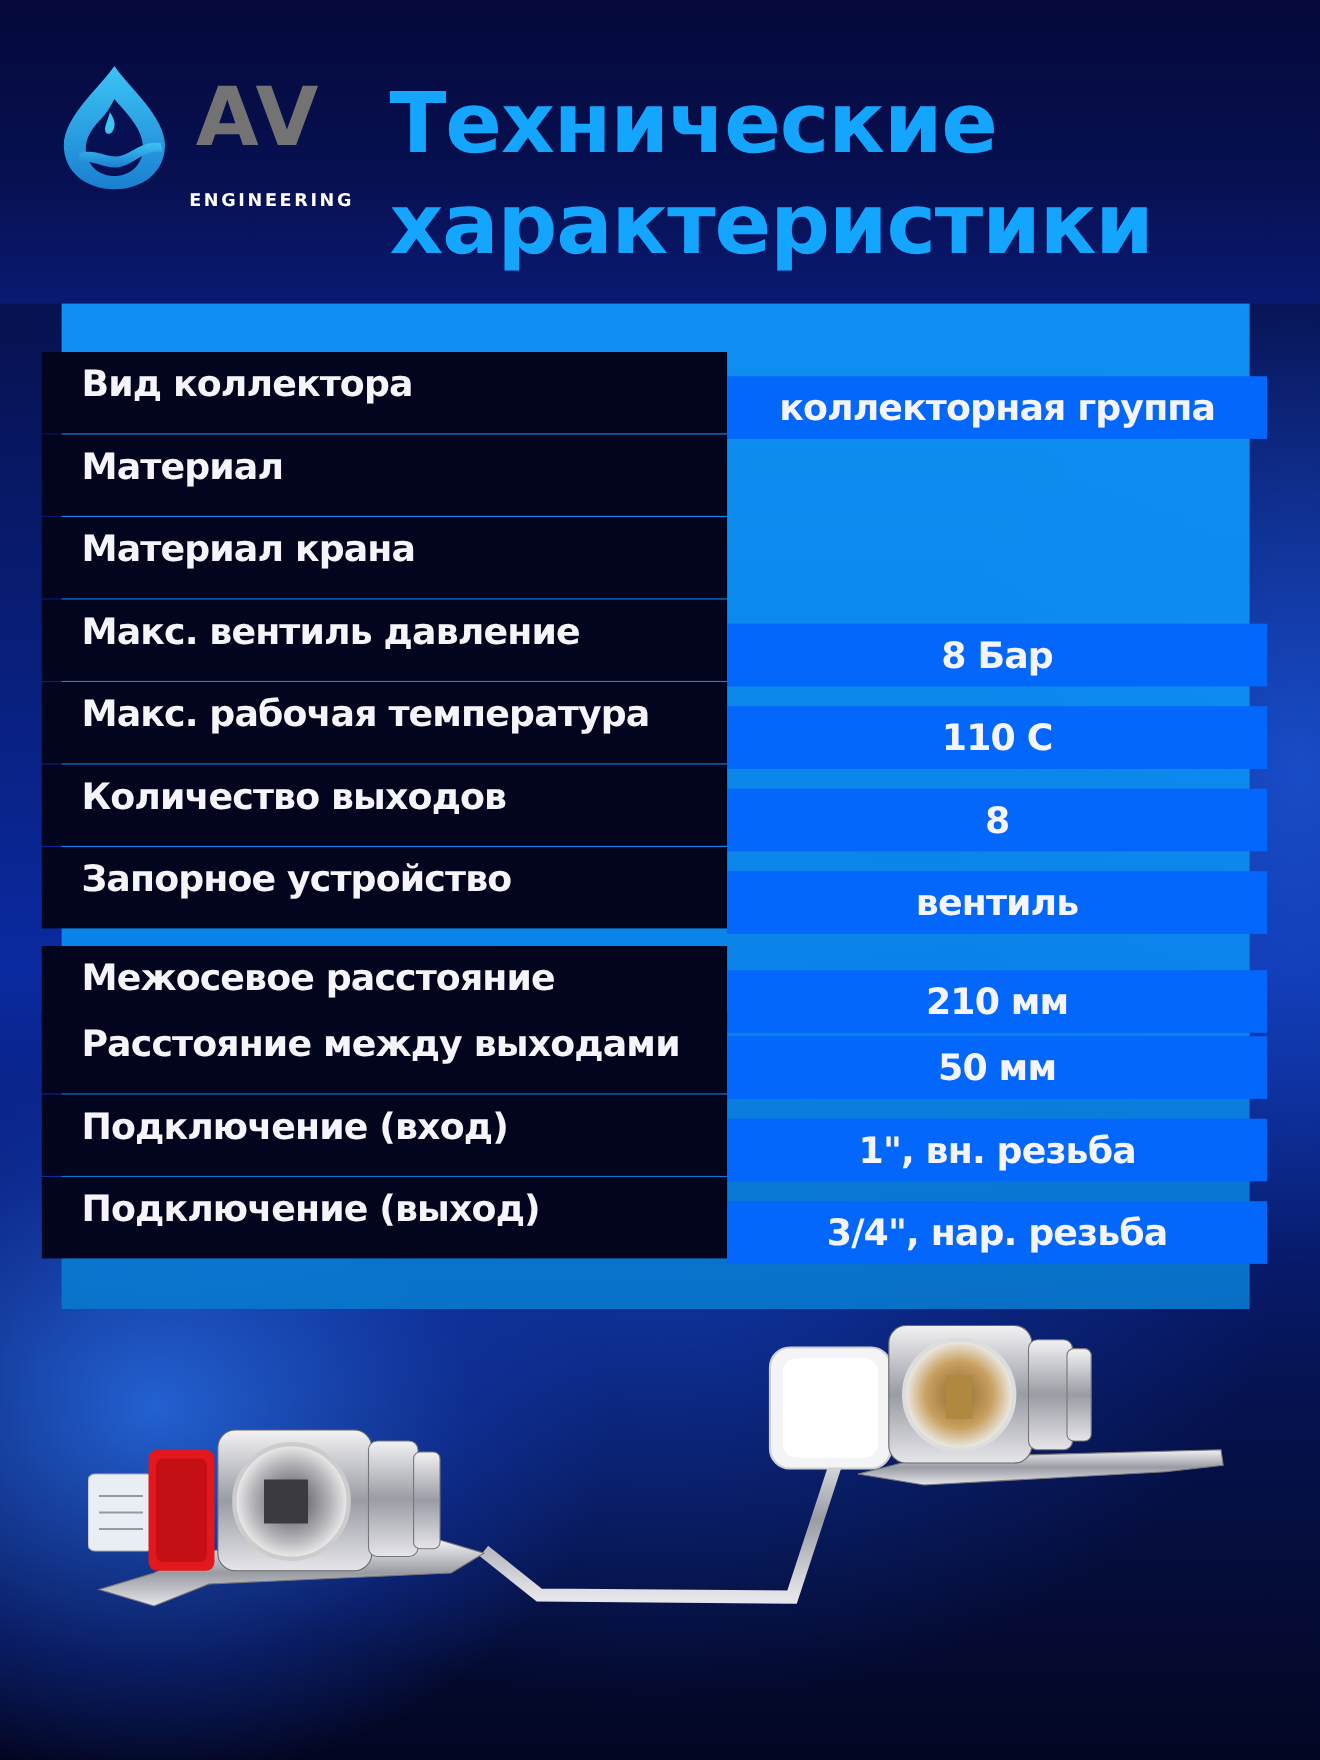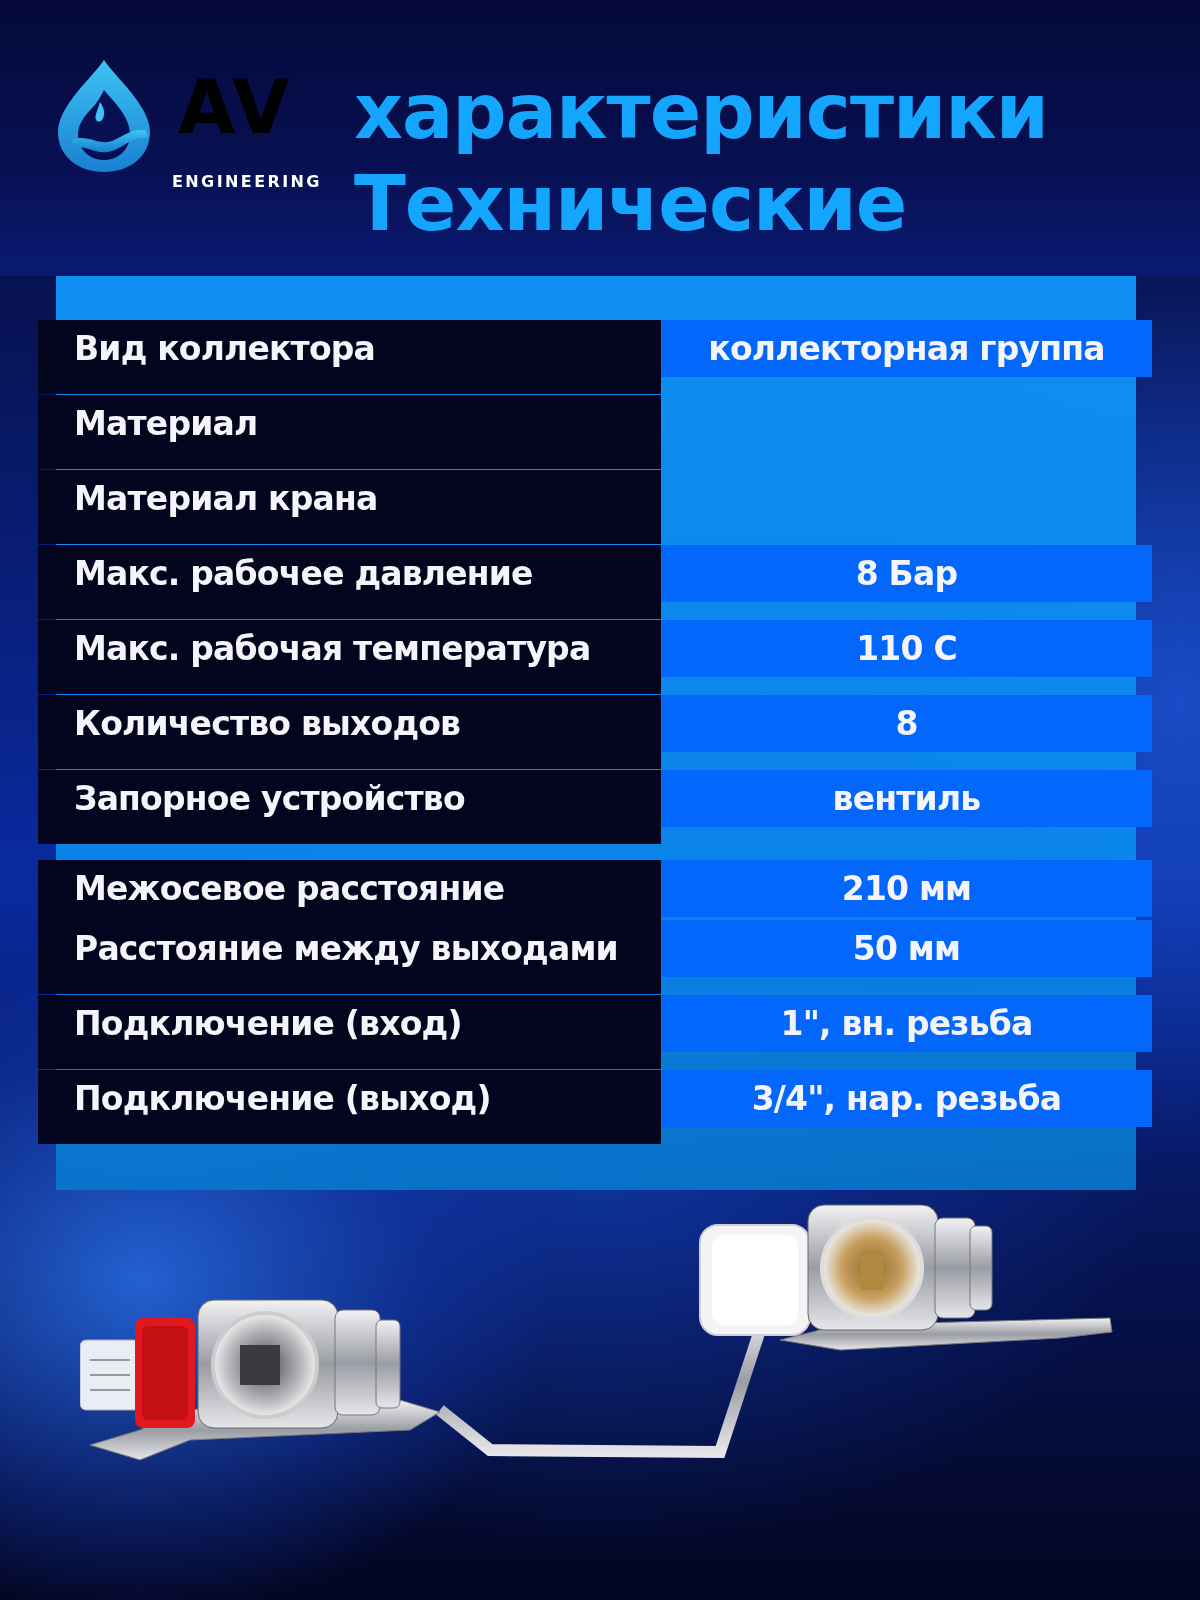--- a/index.html
+++ b/index.html
@@ -13,21 +13,21 @@
       linear-gradient(180deg, #060a3a 0%, #071355 20%, #0a2aa0 55%, #06124e 80%, #030622 100%);
   }
   .header-band {
     position: absolute; left: 0; top: 0; width: 1200px; height: 276px;
     background: linear-gradient(180deg, #05093a 0%, #071052 60%, #0a1a72 100%);
   }
   .logo { position: absolute; left: 56px; top: 58px; width: 250px; height: 120px; }
   .logo-drop { position: absolute; left: 0; top: 0; width: 96px; height: 116px; }
   .logo-av {
     position: absolute; left: 122px; top: 12px; font-size: 74px; font-weight: 900;
-    color: #000000; letter-spacing: 2px; line-height: 1; font-family: "DejaVu Sans", sans-serif;
+    color: #737373; letter-spacing: 2px; line-height: 1; font-family: "DejaVu Sans", sans-serif;
   }
   .logo-eng {
     position: absolute; left: 116px; top: 70px; font-size: 16px; font-weight: 700;
     color: #ffffff; letter-spacing: 2.4px; font-family: "DejaVu Sans", sans-serif; margin-top: 44px;
   }
   .page-title {
     position: absolute; left: 354px; top: 66px; width: 820px;
     color: #14a6ff; font-size: 76px; font-weight: 700; line-height: 92px;
     font-family: "DejaVu Sans", sans-serif; letter-spacing: -1px;
   }
@@ -38,21 +38,21 @@
   .spec-table { position: absolute; left: 38px; top: 320px; width: 1114px; }
   .spec-row { position: absolute; left: 0; width: 1114px; height: 57px; display: flex; }
   .spec-label {
     width: 623px; height: 74px; background: #03041d; color: #f4f4fa;
     font-size: 33px; font-weight: 700; line-height: 57px; padding-left: 36px; box-sizing: border-box;
     white-space: nowrap; font-family: "DejaVu Sans", sans-serif; letter-spacing: -0.8px;
   }
   .spec-value {
     width: 491px; height: 57px; background: #0467fb; color: #f4f4fa;
     font-size: 33px; font-weight: 700; line-height: 57px; text-align: center;
-    white-space: nowrap; font-family: "DejaVu Sans", sans-serif; letter-spacing: -0.8px;
+    white-space: nowrap; font-family: "DejaVu Sans", sans-serif; letter-spacing: -0.8px; margin-top: 22px;
   }
   .product { position: absolute; left: 80px; top: 1200px; width: 1060px; height: 380px; }
 </style>
 </head>
 <body>
 
 <div class="header-band"></div>
 
 <div class="logo">
   <svg class="logo-drop" viewBox="0 0 96 116">
@@ -65,39 +65,39 @@
     <path d="M48 2 C60 20 94 48 94 74 C94 98 74 114 48 114 C22 114 2 98 2 74 C2 48 36 20 48 2 Z" fill="url(#dg)"></path>
     <path d="M48 32 C56 42 74 58 74 76 C74 92 62 102 48 102 C34 102 22 92 22 76 C22 66 30 56 36 50 C40 46 44 40 48 32 Z" fill="#071052"></path>
     <path d="M16 82 C30 76 40 86 52 84 C64 82 72 70 90 72 L92 80 C74 78 66 92 52 94 C38 96 28 86 16 90 Z" fill="url(#dg)"></path>
     <path d="M44 44 C48 50 50 56 46 62 C42 66 38 62 40 56 Z" fill="#3cc4f5"></path>
   </svg>
   <span class="logo-av">AV</span>
   <span class="logo-eng">ENGINEERING</span>
 </div>
 
 <div class="page-title">
+  <div>Технические</div>
   <div>характеристики</div>
-  <div>Технические</div>
 </div>
 
 <div class="panel"></div>
 
 <div class="spec-table">
   <div class="spec-row" style="top:0px">
     <div class="spec-label">Вид коллектора</div>
     <div class="spec-value">коллекторная группа</div>
   </div>
   <div class="spec-row" style="top:75px">
     <div class="spec-label">Материал</div>
   </div>
   <div class="spec-row" style="top:150px">
     <div class="spec-label">Материал крана</div>
   </div>
   <div class="spec-row" style="top:225px">
-    <div class="spec-label">Макс. рабочее давление</div>
+    <div class="spec-label">Макс. вентиль давление</div>
     <div class="spec-value">8 Бар</div>
   </div>
   <div class="spec-row" style="top:300px">
     <div class="spec-label">Макс. рабочая температура</div>
     <div class="spec-value">110 С</div>
   </div>
   <div class="spec-row" style="top:375px">
     <div class="spec-label">Количество выходов</div>
     <div class="spec-value">8</div>
   </div>

